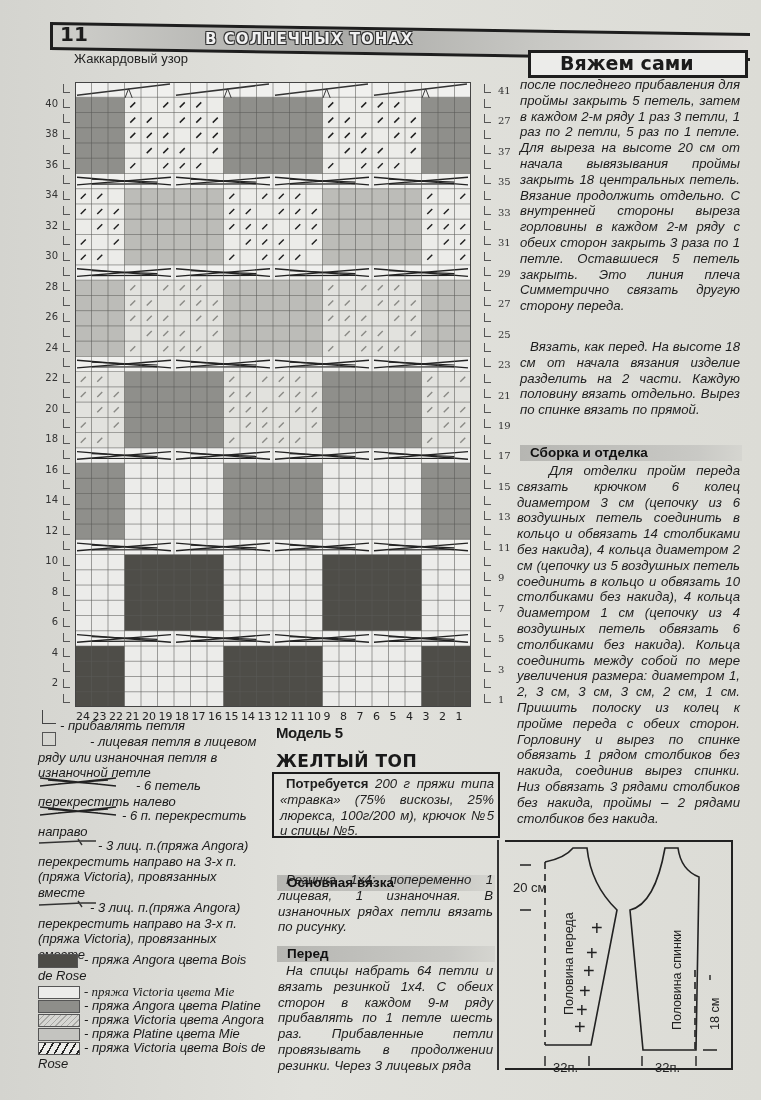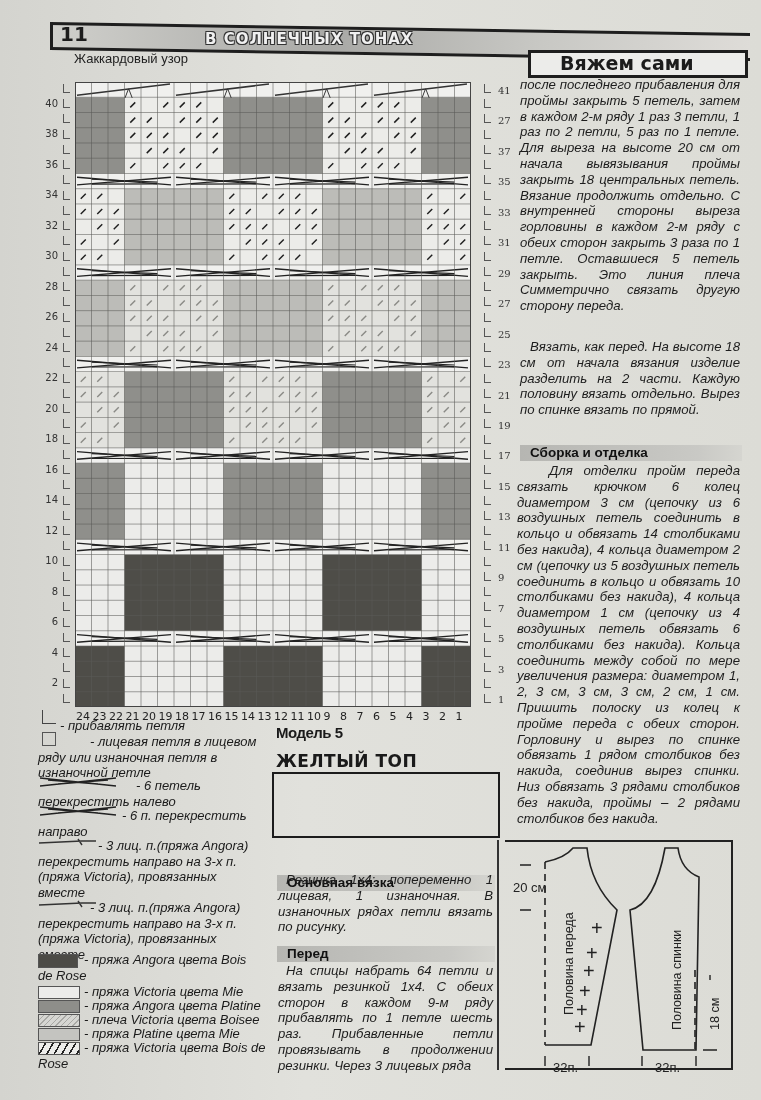--- a/index.html
+++ b/index.html
@@ -739,20 +739,23 @@
   <div class="col-text" style="left:520px; top:77px; width:220px;">после последнего прибавления для проймы закрыть 5 петель, затем в каждом 2-м ряду 1 раз 3 петли, 1 раз по 2 петли, 5 раз по 1 петле. Для выреза на высоте 20 см от начала вывязывания проймы закрыть 18 центральных петель. Вязание продолжить отдельно. С внутренней стороны выреза горловины в каждом 2-м ряду с обеих сторон закрыть 3 раза по 1 петле. Оставшиеся 5 петель закрыть. Это линия плеча Симметрично связать другую сторону переда.</div>
 
   <div class="col-text" style="left:520px; top:339px; width:220px; text-indent:10px;">Вязать, как перед. На высоте 18 см от начала вязания изделие разделить на 2 части. Каждую половину вязать отдельно. Вырез по спинке вязать по прямой.</div>
 
   <div class="sec-head" style="left:520px; top:445px; width:222px;">Сборка и отделка</div>
   <div class="col-text" style="left:517px; top:463px; width:223px; text-indent:32px;">Для отделки пройм переда связать крючком 6 колец диаметром 3 см (цепочку из 6 воздушных петель соединить в кольцо и обвязать 14 столбиками без накида), 4 кольца диаметром 2 см (цепочку из 5 воздушных петель соединить в кольцо и обвязать 10 столбиками без накида), 4 кольца диаметром 1 см (цепочку из 4 воздушных петель обвязать 6 столбиками без накида). Кольца соединить между собой по мере увеличения размера: диаметром 1, 2, 3 см, 3 см, 3 см, 2 см, 1 см. Пришить полоску из колец к пройме переда с обеих сторон. Горловину и вырез по спинке обвязать 1 рядом столбиков без накида, соединив вырез спинки. Низ обвязать 3 рядами столбиков без накида, проймы – 2 рядами столбиков без накида.</div>
 
   <div class="model-label">Модель 5</div>
   <div class="model-title">ЖЕЛТЫЙ ТОП</div>
   <div class="req-box"></div>
+  <div class="col-text" style="left:280px; top:776px; width:214px; text-indent:6px;">
+    <b style="font-style:normal;">Потребуется</b><span> 200 г пряжи типа «травка» (75% вискозы, 25% люрекса, 100г/200 м), крючок №5 и спицы №5.</span>
+  </div>
 
   <div class="right-rule"></div>
 
   <div class="sec-head" style="left:277px; top:875px; width:218px;">Основная вязка</div>
   <div class="col-text" style="left:278px; top:872px; width:215px; text-indent:8px;">Резинка 1х4: попеременно 1 лицевая, 1 изнаночная. В изнаночных рядах петли вязать по рисунку.</div>
 
   <div class="sec-head" style="left:277px; top:946px; width:218px;">Перед</div>
   <div class="col-text" style="left:278px; top:963px; width:215px; text-indent:8px;">На спицы набрать 64 петли и вязать резинкой 1х4. С обеих сторон в каждом 9-м ряду прибавлять по 1 петле шесть раз. Прибавленные петли провязывать в продолжении резинки. Через 3 лицевых ряда</div>
 
   <div id="legend">
@@ -772,25 +775,25 @@
         <path d="M1 6 L44 4 L58 4 M40 2 L44 8" stroke="#333" stroke-width="1.4" fill="none"></path>
       </svg>
       <div class="legend-item" style="left: 38px; top: 838px; width: 220px; text-indent: 60px;">- 3 лиц. п.(пряжа Angora) перекрестить направо на 3-х п.(пряжа Victoria), провязанных вместе</div>
       <svg width="60" height="10" style="position: absolute; left: 38px; top: 899px;">
         <path d="M1 6 L44 4 L58 4 M40 2 L44 8" stroke="#333" stroke-width="1.4" fill="none"></path>
       </svg>
       <div class="legend-item" style="left: 38px; top: 900px; width: 220px; text-indent: 52px;">- 3 лиц. п.(пряжа Angora) перекрестить направо на 3-х п.(пряжа Victoria), провязанных вместе</div>
       <div class="swatch" style="left: 38px; top: 954px; background: rgb(76, 75, 70); width: 40px; height: 14px;"></div>
       <div class="legend-item" style="left: 38px; top: 952px; width: 225px; text-indent: 46px;">- пряжа Angora цвета Bois de Rose</div>
       <div class="swatch" style="left: 38px; top: 986px; background: rgb(236, 236, 234); width: 42px;"></div>
-      <div class="legend-item" style="left: 84px; top: 984px; width: 190px;">- пряжа Victoria цвета Mie</div>
+      <div class="legend-item" style="left: 84px; top: 984px; width: 190px; font-family: Liberation Serif, serif;">- пряжа Victoria цвета Mie</div>
       <div class="swatch" style="left: 38px; top: 1000px; background: rgb(142, 142, 138); width: 42px;"></div>
       <div class="legend-item" style="left: 84px; top: 998px; width: 190px;">- пряжа Angora цвета Platine</div>
       <div class="swatch" style="left: 38px; top: 1014px; background: repeating-linear-gradient(135deg, rgb(214, 214, 210) 0px, rgb(214, 214, 210) 3px, rgb(168, 168, 164) 3px, rgb(168, 168, 164) 4px); width: 42px;"></div>
-      <div class="legend-item" style="left: 84px; top: 1012px; width: 190px;">- плеча Victoria цвета Boisee</div>
+      <div class="legend-item" style="left: 84px; top: 1012px; width: 190px;">- пряжа Victoria цвета Angora</div>
       <div class="swatch" style="left: 38px; top: 1028px; background: rgb(196, 196, 192); width: 42px;"></div>
       <div class="legend-item" style="left: 84px; top: 1026px; width: 190px;">- пряжа Platine цвета Mie</div>
       <div class="swatch" style="left: 38px; top: 1042px; background: repeating-linear-gradient(120deg, rgb(236, 236, 234) 0px, rgb(236, 236, 234) 5px, rgb(34, 34, 34) 5px, rgb(34, 34, 34) 6.5px); width: 42px;"></div>
       <div class="legend-item" style="left: 38px; top: 1040px; width: 230px; text-indent: 46px;">- пряжа Victoria цвета Bois de Rose</div>
     </div>
 
   <div class="schematic"></div>
   <svg style="position:absolute; left:505px; top:840px;" width="240" height="235" viewBox="0 0 240 235">
     <g fill="none" stroke="#222" stroke-width="1.6">
       <path d="M40 22 Q60 18 68 8 L82 8 Q86 45 112 70 L86 205 L40 205"></path>

